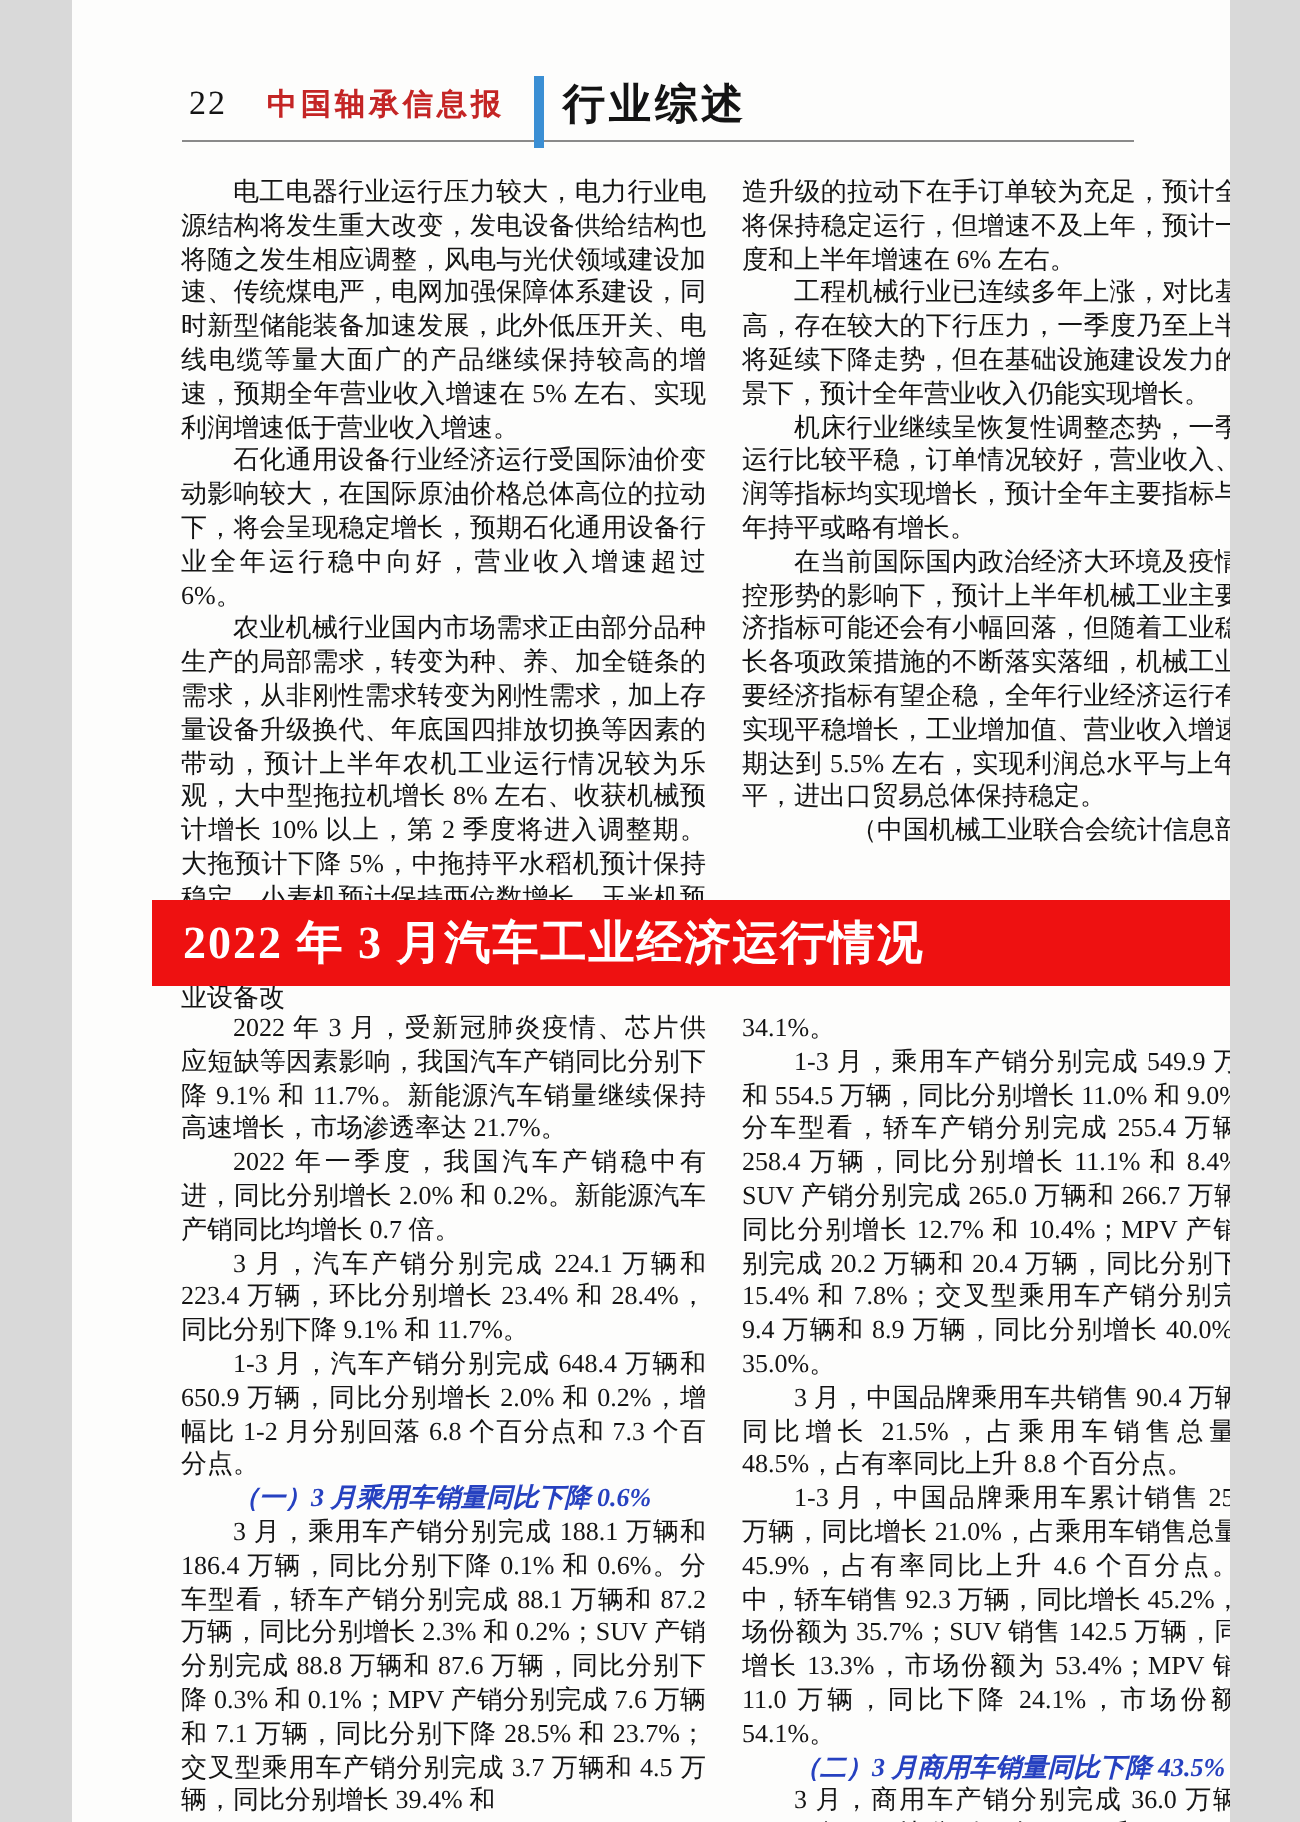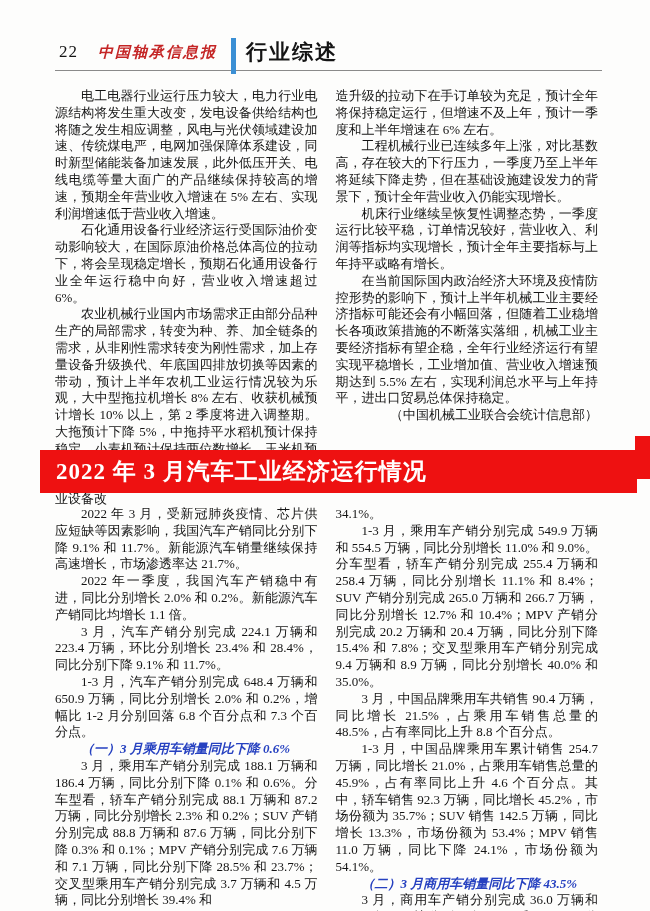--- a/index.html
+++ b/index.html
@@ -1,31 +1,31 @@
 <!DOCTYPE html>
 <html><head>
 <meta charset="utf-8">
 <style>
   html,body { margin:0; padding:0; background:#d9d9d9; }
   .page {
-    position:relative; width:650px; height:911px; margin:0 auto;
+    position:relative; width:579px; height:911px; margin:0 auto;
     background:#fdfdfc; overflow:hidden;
     font-family:"Liberation Serif","DejaVu Serif",serif;
     color:#141414;
   }
 
   
   .hdr { position:absolute; top:38px; left:55px; right:48px; display:flex; align-items:stretch; }
   .hdr-left {
     display:flex; align-items:baseline; gap:20px;
     border-bottom:1.5px solid #8a8a8a; padding:4px 14px 7px 4px;
   }
   .pagenum { font-size:17px; letter-spacing:1px; }
   .masthead {
-    font-size:15px; font-weight:bold; font-style:italic;
+    font-size:15px; font-weight:bold; 
     color:#c42525; letter-spacing:2px; white-space:nowrap;
   }
   .hdr-bar { width:5px; background:#3b8fd4; margin:0 0 -3px 0; }
   .hdr-right {
     flex:1; border-bottom:1.5px solid #8a8a8a;
     padding:0 0 4px 10px; display:flex; align-items:flex-end;
   }
   .section-title { font-size:21px; font-weight:bold; letter-spacing:2px; }
 
   
@@ -92,21 +92,21 @@
   </div>
 
   <div class="banner-notch"></div>
   <div class="banner">
     <h2 class="banner-title">2022 年 3 月汽车工业经济运行情况</h2>
   </div>
 
   <div class="cols a2">
     <div class="col">
       <p class="p">2022 年 3 月，受新冠肺炎疫情、芯片供应短缺等因素影响，我国汽车产销同比分别下降 9.1% 和 11.7%。新能源汽车销量继续保持高速增长，市场渗透率达 21.7%。</p>
-      <p class="p">2022 年一季度，我国汽车产销稳中有进，同比分别增长 2.0% 和 0.2%。新能源汽车产销同比均增长 1.1 倍。</p>
+      <p class="p">2022 年一季度，我国汽车产销稳中有进，同比分别增长 2.0% 和 0.2%。新能源汽车产销同比均增长 0.7 倍。</p>
       <p class="p">3 月，汽车产销分别完成 224.1 万辆和 223.4 万辆，环比分别增长 23.4% 和 28.4%，同比分别下降 9.1% 和 11.7%。</p>
       <p class="p">1-3 月，汽车产销分别完成 648.4 万辆和 650.9 万辆，同比分别增长 2.0% 和 0.2%，增幅比 1-2 月分别回落 6.8 个百分点和 7.3 个百分点。</p>
       <p class="h-blue">（一）3 月乘用车销量同比下降 0.6%</p>
       <p class="p">3 月，乘用车产销分别完成 188.1 万辆和 186.4 万辆，同比分别下降 0.1% 和 0.6%。分车型看，轿车产销分别完成 88.1 万辆和 87.2 万辆，同比分别增长 2.3% 和 0.2%；SUV 产销分别完成 88.8 万辆和 87.6 万辆，同比分别下降 0.3% 和 0.1%；MPV 产销分别完成 7.6 万辆和 7.1 万辆，同比分别下降 28.5% 和 23.7%；交叉型乘用车产销分别完成 3.7 万辆和 4.5 万辆，同比分别增长 39.4% 和</p>
     </div>
     <div class="col">
       <p class="p cont">34.1%。</p>
       <p class="p">1-3 月，乘用车产销分别完成 549.9 万辆和 554.5 万辆，同比分别增长 11.0% 和 9.0%。分车型看，轿车产销分别完成 255.4 万辆和 258.4 万辆，同比分别增长 11.1% 和 8.4%；SUV 产销分别完成 265.0 万辆和 266.7 万辆，同比分别增长 12.7% 和 10.4%；MPV 产销分别完成 20.2 万辆和 20.4 万辆，同比分别下降 15.4% 和 7.8%；交叉型乘用车产销分别完成 9.4 万辆和 8.9 万辆，同比分别增长 40.0% 和 35.0%。</p>
       <p class="p">3 月，中国品牌乘用车共销售 90.4 万辆，同比增长 21.5%，占乘用车销售总量的 48.5%，占有率同比上升 8.8 个百分点。</p>
       <p class="p">1-3 月，中国品牌乘用车累计销售 254.7 万辆，同比增长 21.0%，占乘用车销售总量的 45.9%，占有率同比上升 4.6 个百分点。其中，轿车销售 92.3 万辆，同比增长 45.2%，市场份额为 35.7%；SUV 销售 142.5 万辆，同比增长 13.3%，市场份额为 53.4%；MPV 销售 11.0 万辆，同比下降 24.1%，市场份额为 54.1%。</p>

